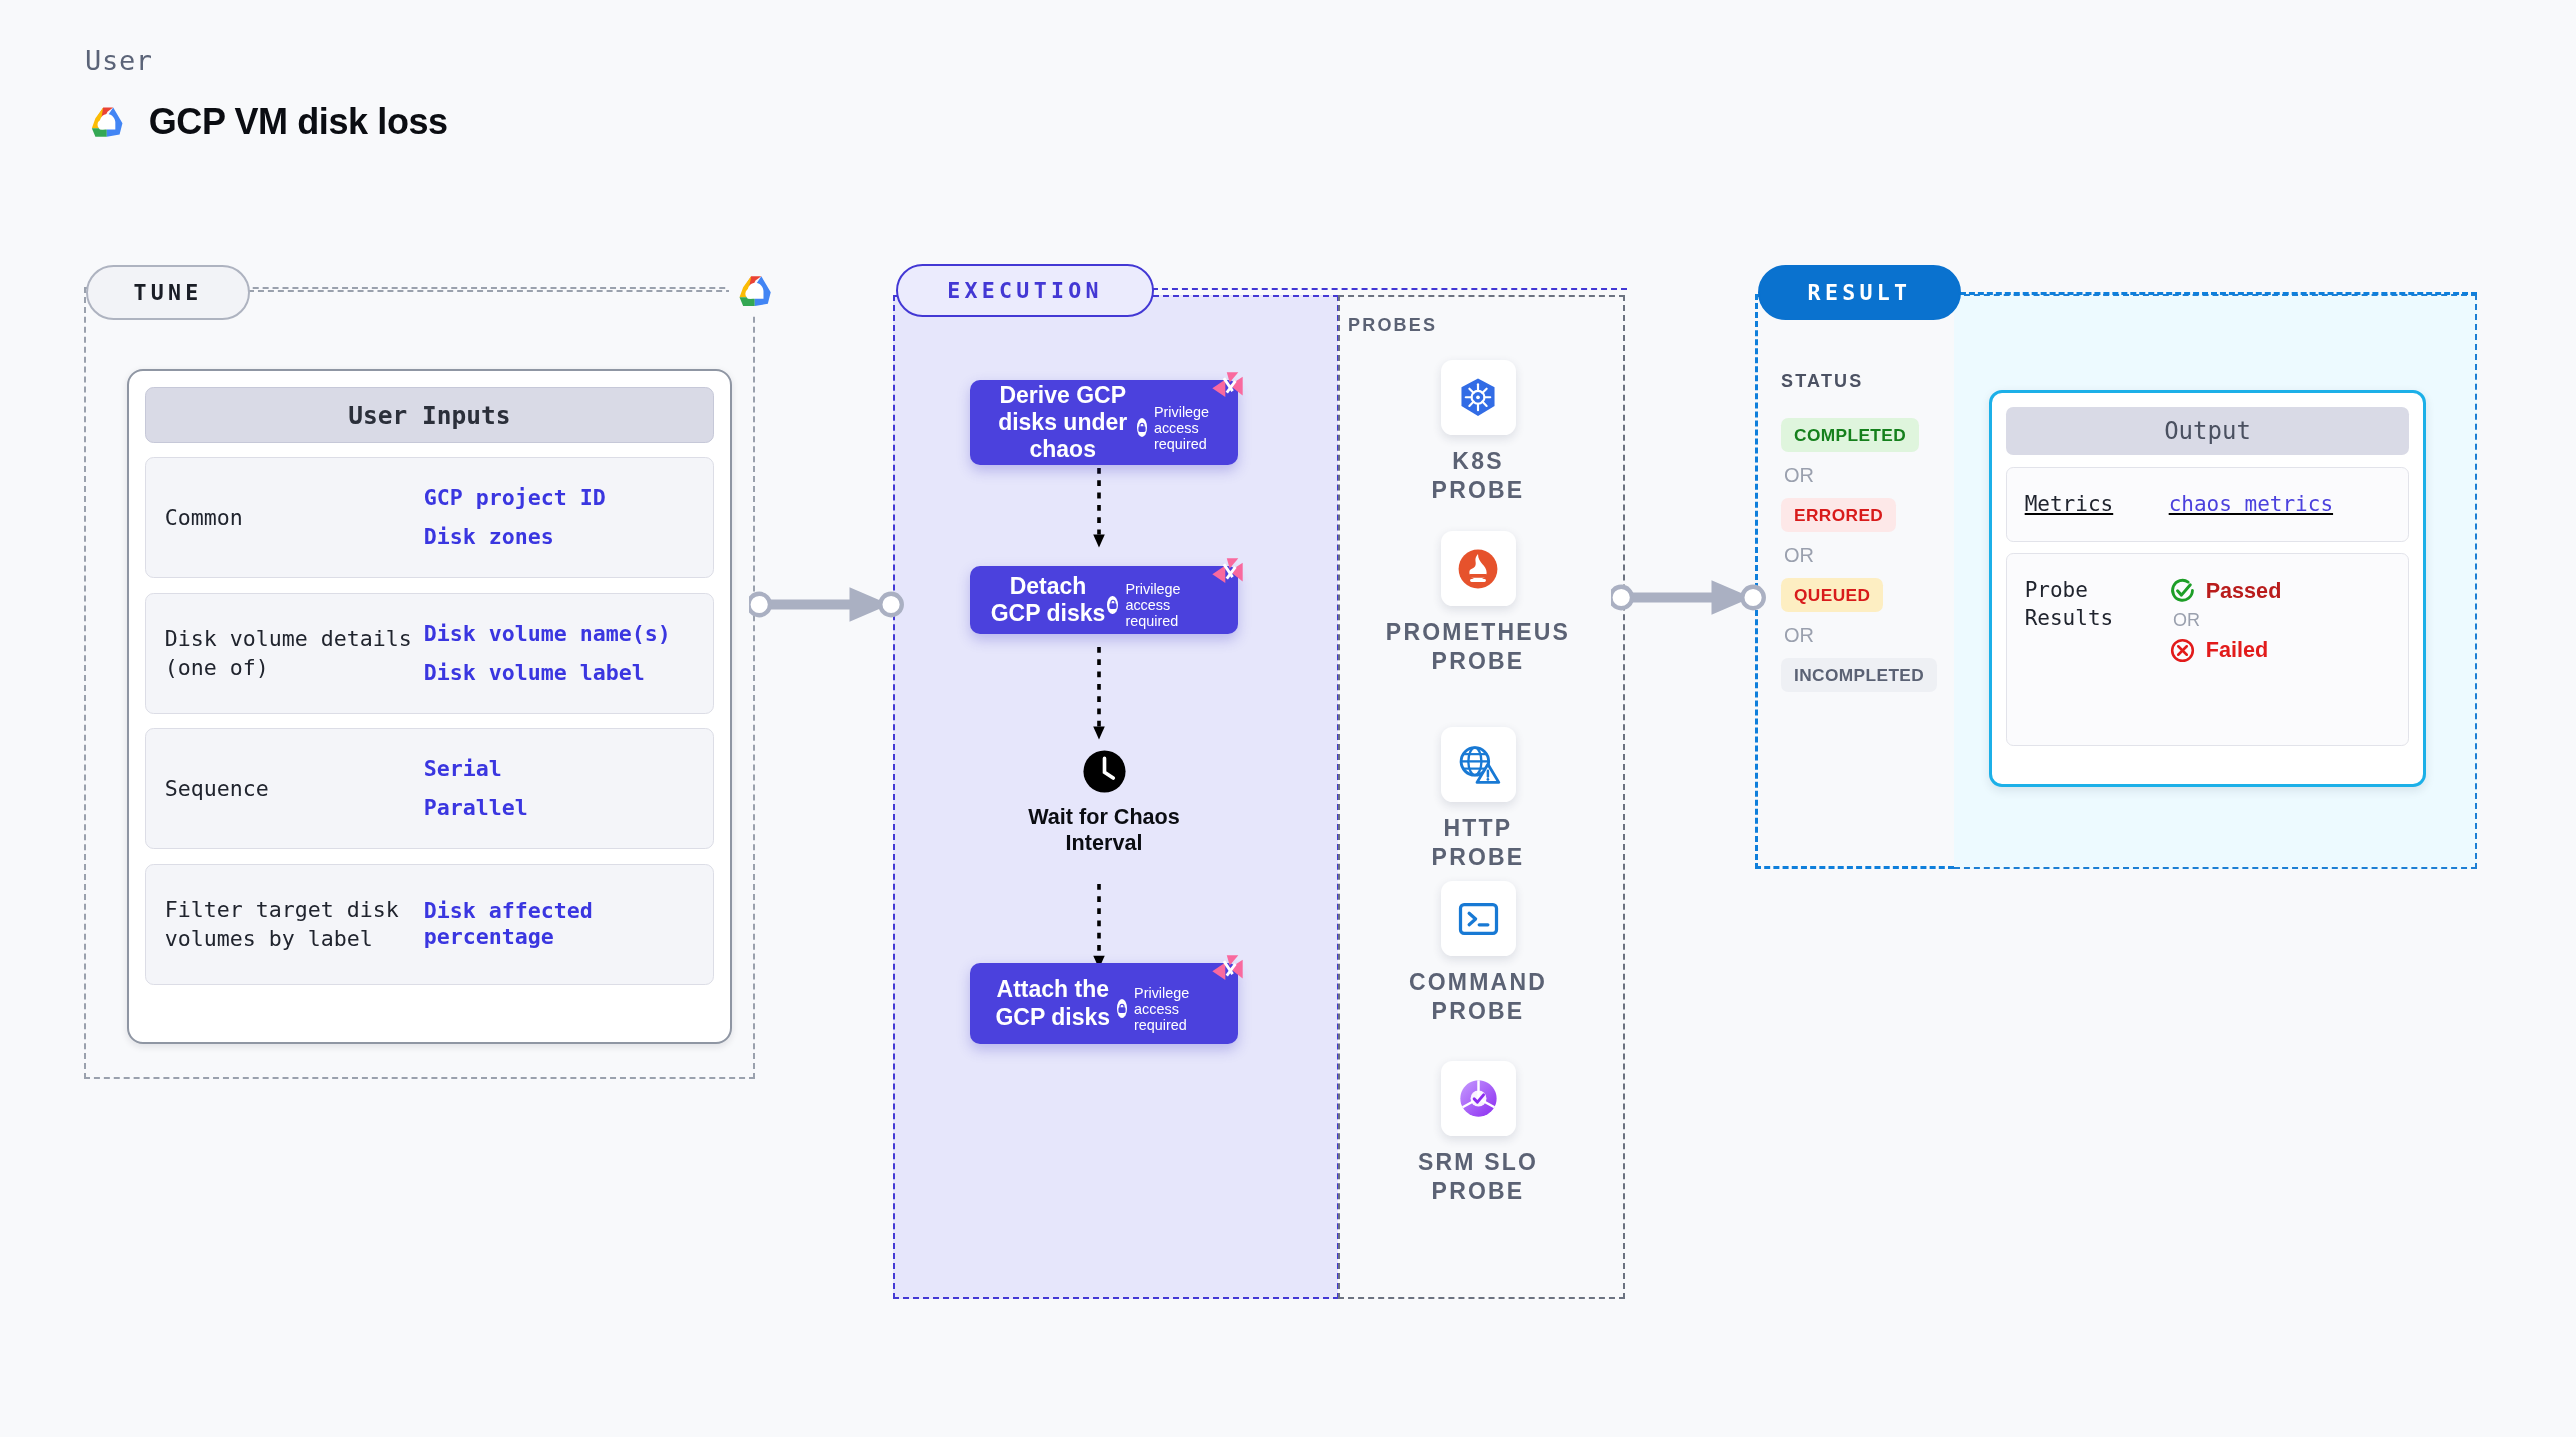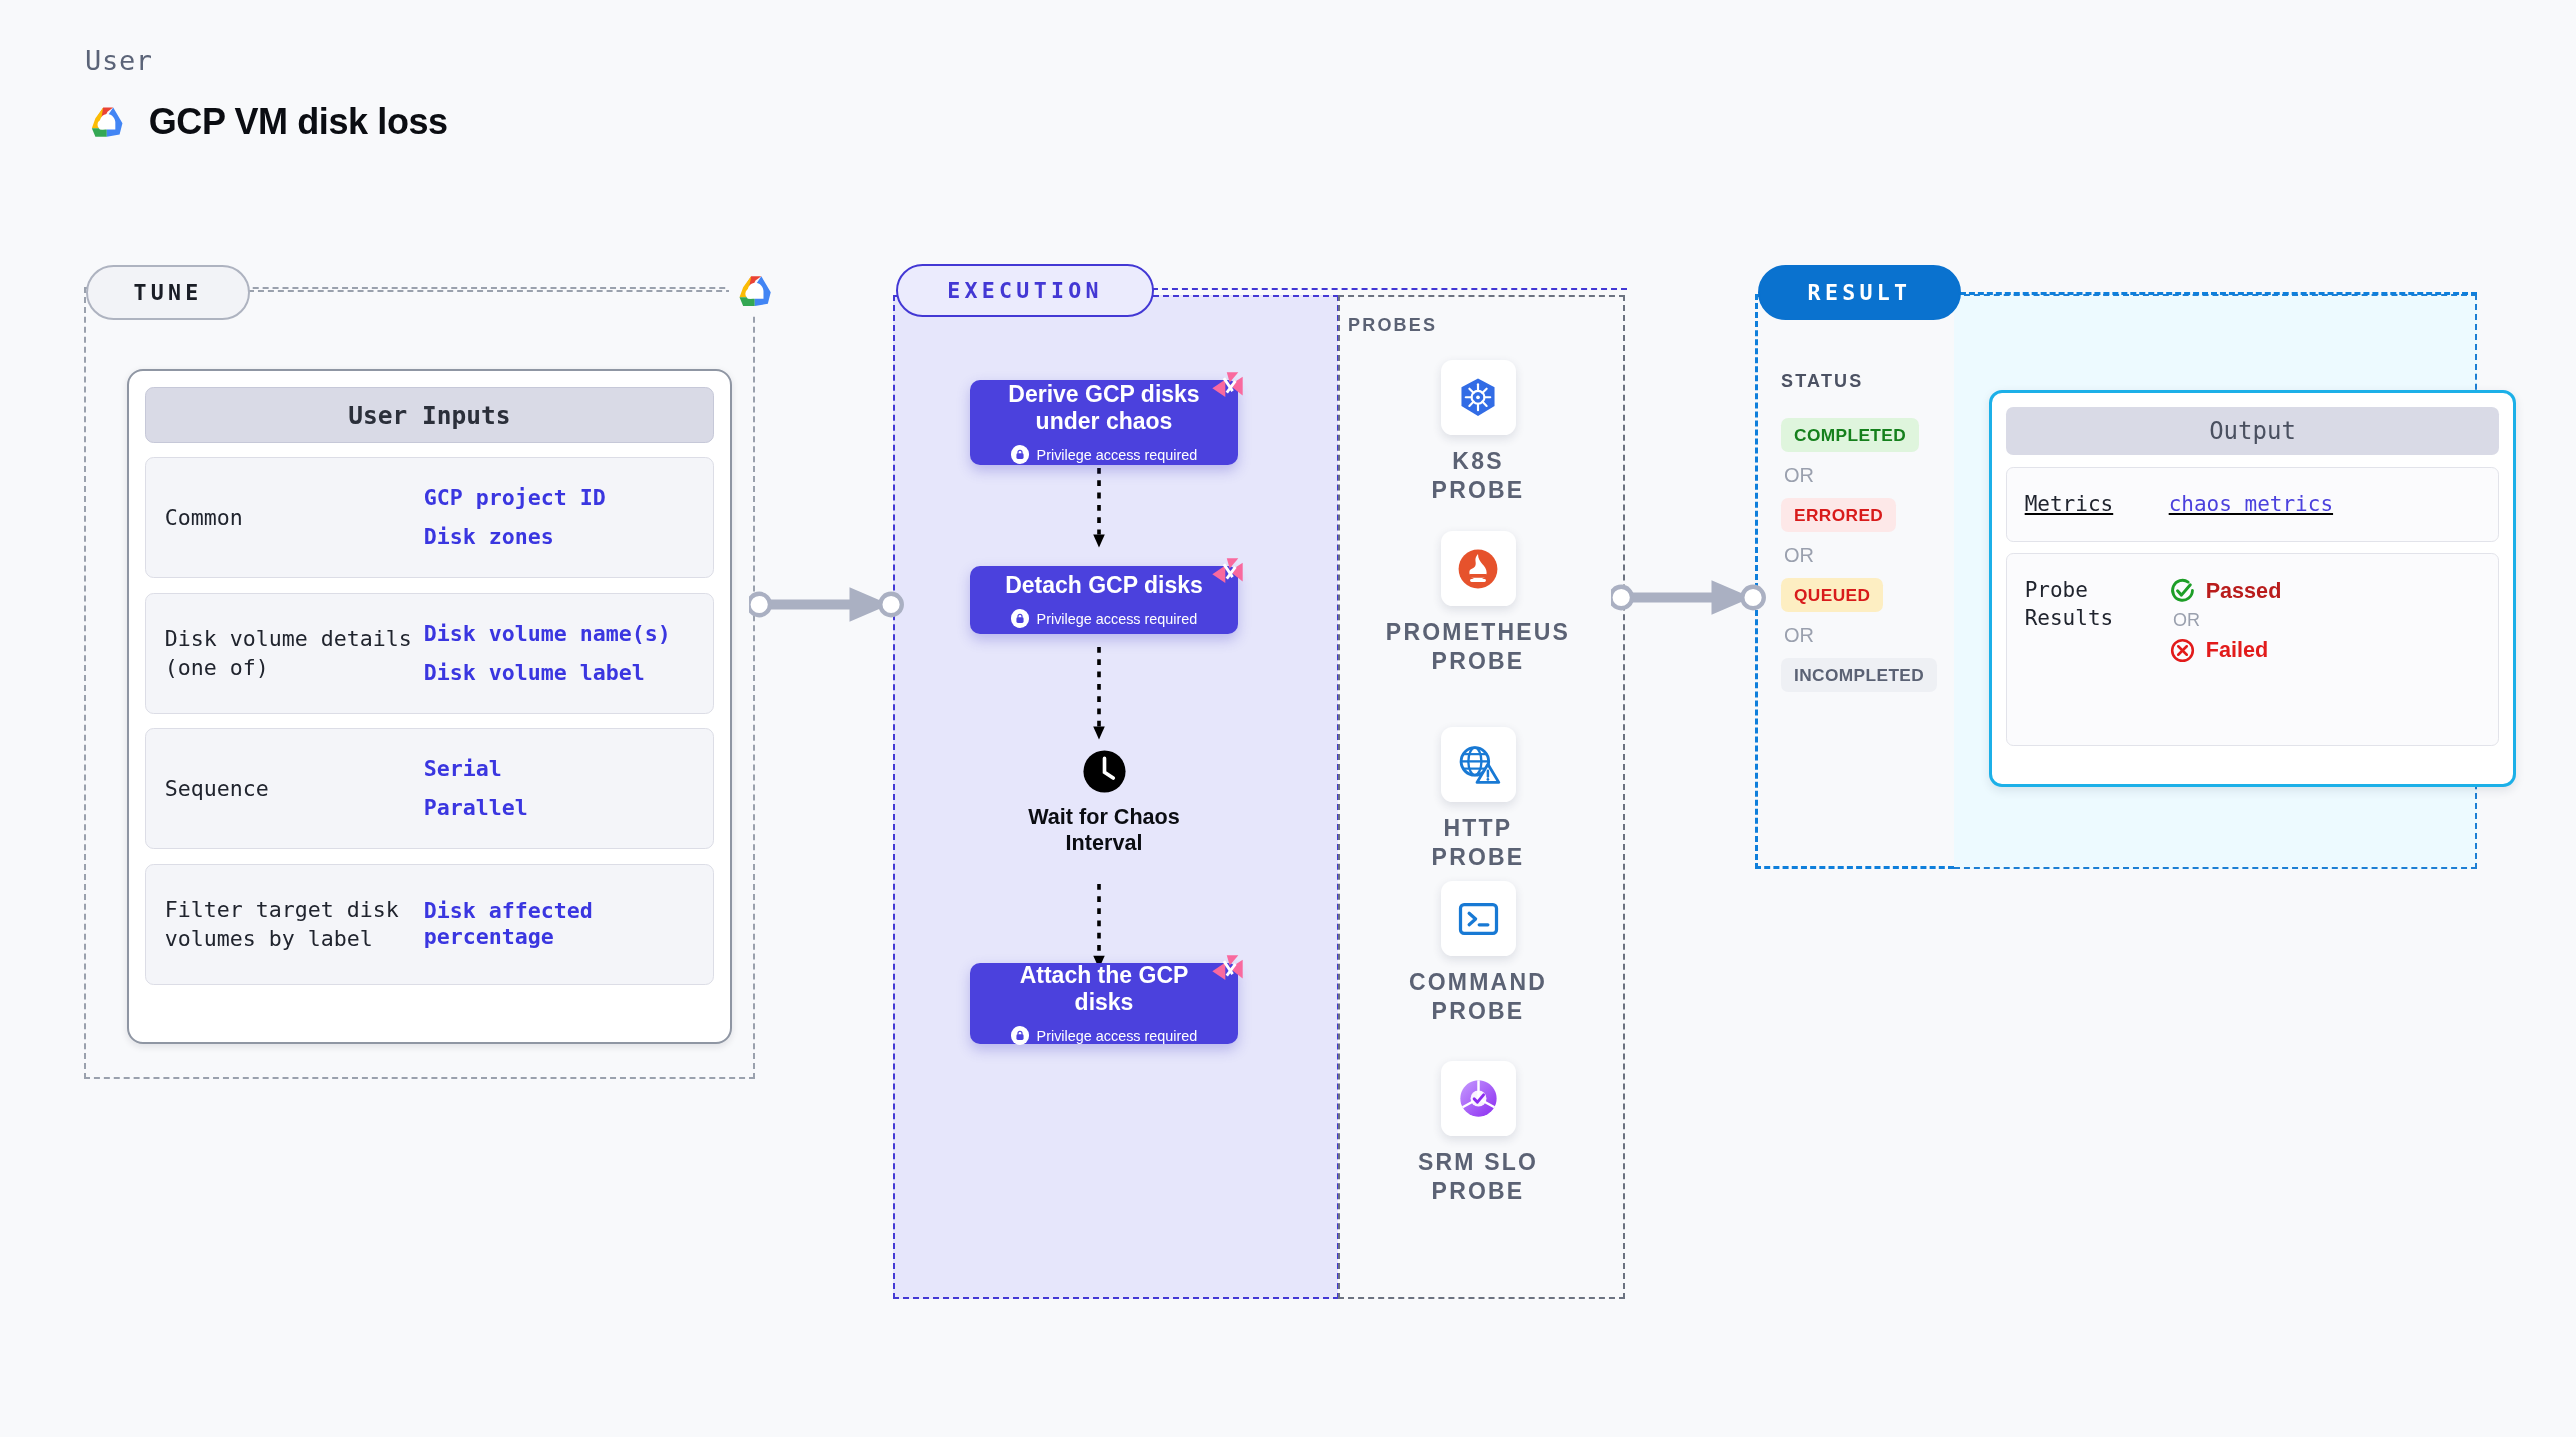--- a/index.html
+++ b/index.html
@@ -123,21 +123,21 @@
     font-size: 21.6px; color: #3a36e0; font-weight: bold;
     line-height: 1.2;
   }
 
   
   .step {
     position: absolute;
     background: #4b41dd;
     border-radius: 10px;
     box-shadow: 0 5.8px 13px rgba(70,60,200,.28);
-    display: flex; flex-direction: column;
+    display: flex; flex-direction: row;
     align-items: center; justify-content: center;
     color: #ffffff;
     padding: 13px 18.7px;
     z-index: 20;
   }
   .step .st-title {
     font-family: "Liberation Sans", sans-serif;
     font-size: 23px; font-weight: bold; text-align: center;
     line-height: 1.18;
   }
@@ -542,21 +542,21 @@
   <div class="status-list" style="left:1781px; top:418px;">
     <span class="badge" style="background:#dff5dd; color:#15801c;">COMPLETED</span>
     <span class="or">OR</span>
     <span class="badge" style="background:#fde8e8; color:#d81b1b;">ERRORED</span>
     <span class="or">OR</span>
     <span class="badge" style="background:#fdeec2; color:#d81b1b;">QUEUED</span>
     <span class="or">OR</span>
     <span class="badge" style="background:#eef0f4; color:#5b6274;">INCOMPLETED</span>
   </div>
 
-  <div class="out-card" style="left:1989px; top:390px; width:527px; height:397px;">
+  <div class="out-card" style="left:1989px; top:390px; width:437px; height:397px;">
     <div class="out-head">Output</div>
 
     <div class="out-row" style="height:75px;text-decoration:underline;">
       <div class="k">Metrics</div>
       <div class="v-metrics">chaos metrics</div>
     </div>
 
     <div class="out-row" style="height:193px; align-items:flex-start; padding-top:23px;">
       <div class="k">Probe Results</div>
       <div class="pr-col">

